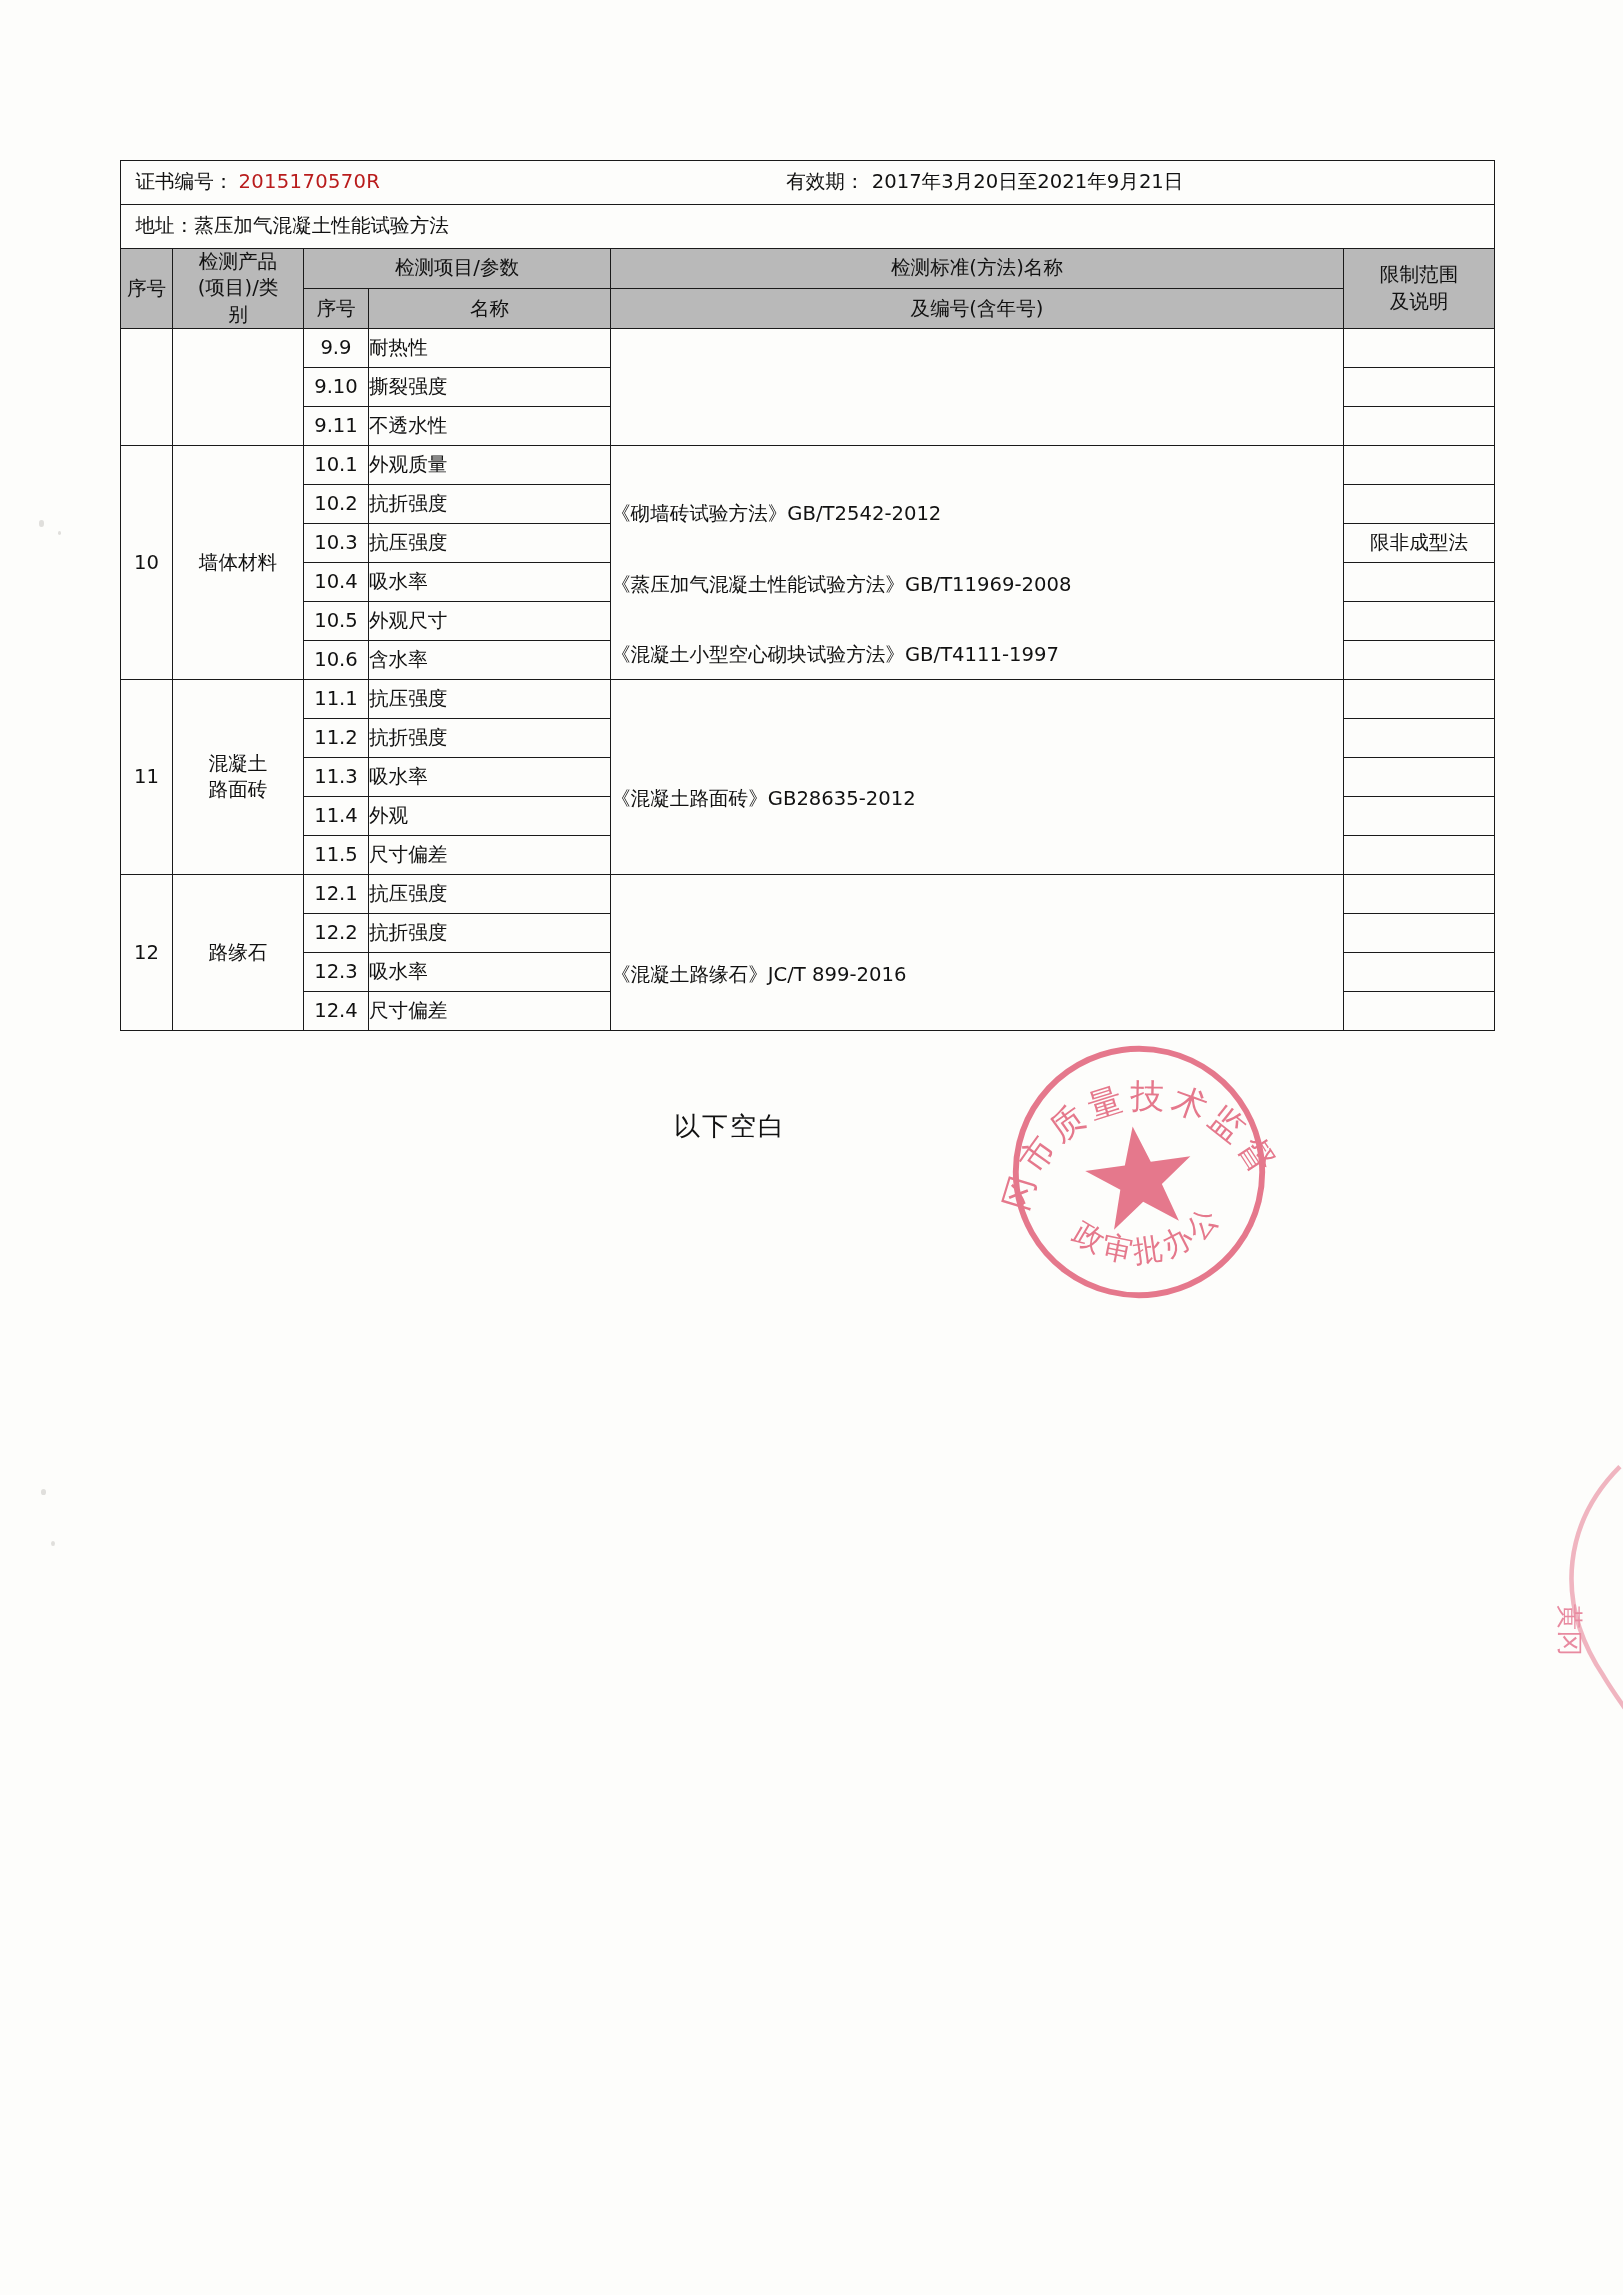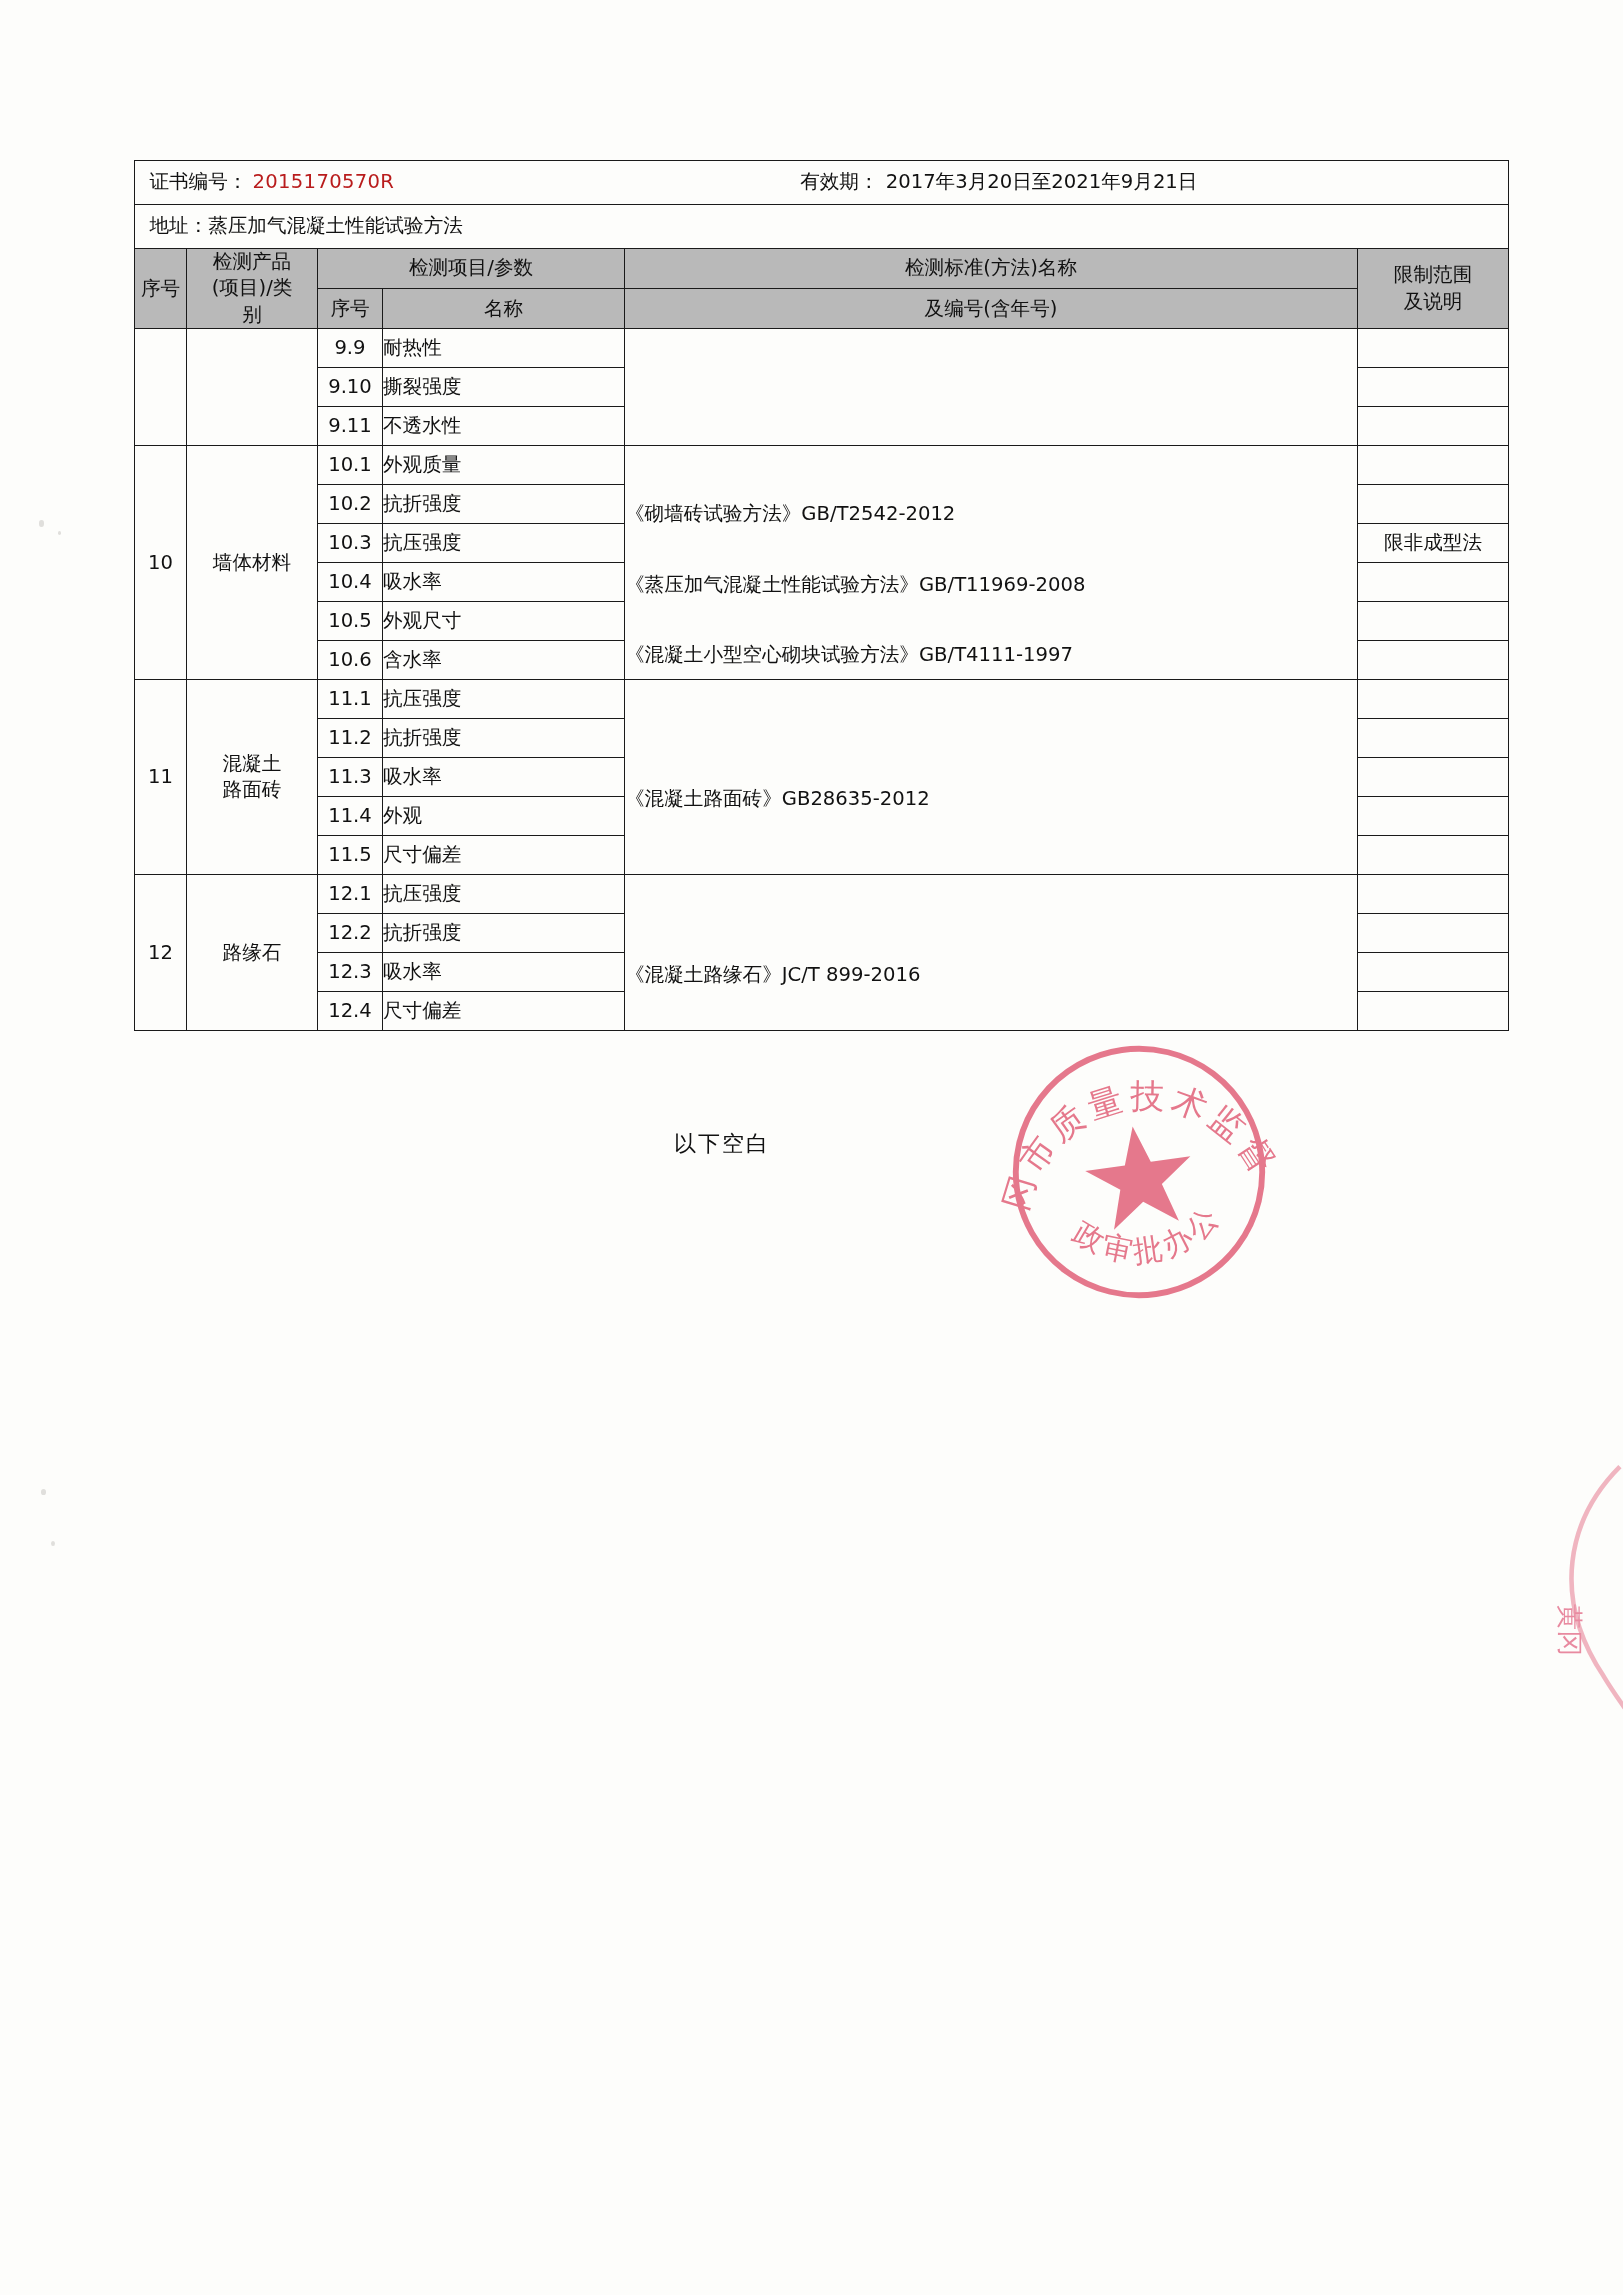--- a/index.html
+++ b/index.html
@@ -17,21 +17,21 @@
   }
   
   .page {
     position: absolute;
     left: 0; top: 0;
     width: 1623px; height: 2295px;
     background: #fdfdfb;
   }
   .doc {
     position: absolute;
-    left: 134px;
+    left: 120px;
     top: 160px;
     width: 1375px;
   }
   table.cert {
     border-collapse: collapse;
     width: 1375px;
     table-layout: fixed;
   }
   table.cert td {
     border: 1.3px solid #1a1a1a;
@@ -90,23 +90,22 @@
     line-height: 1.55;
     vertical-align: middle;
   }
   .std-cell div { white-space: nowrap; margin-top: 44px; }
   .limit-cell { text-align: center; font-size: 18.3px; }
 
   .below-blank {
     position: absolute;
     left: 674px;
     top: 1109px;
-    font-size: 22px;
+    font-size: 26px;
     letter-spacing: 2px;
-    margin-top: 20px;
   }
 
   
   .seal {
     position: absolute;
     left: 985px;
     top: 1018px;
     width: 308px;
     height: 308px;
     pointer-events: none;

